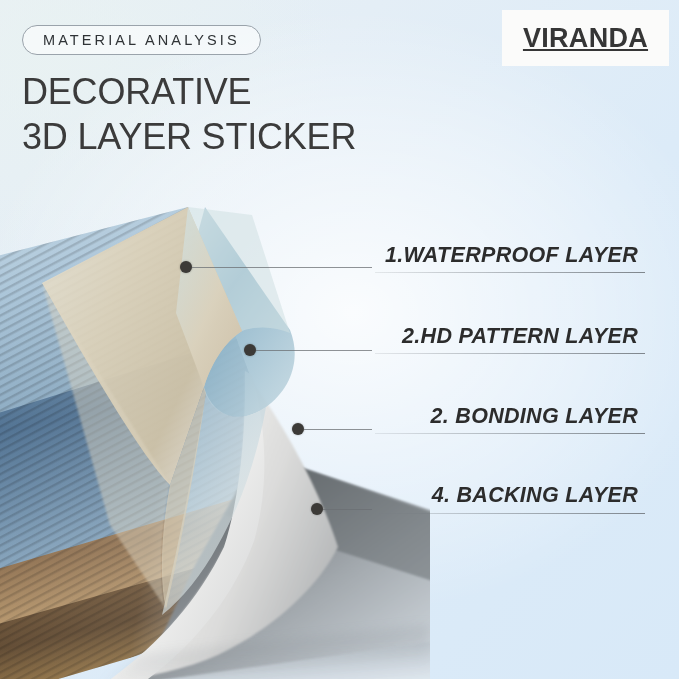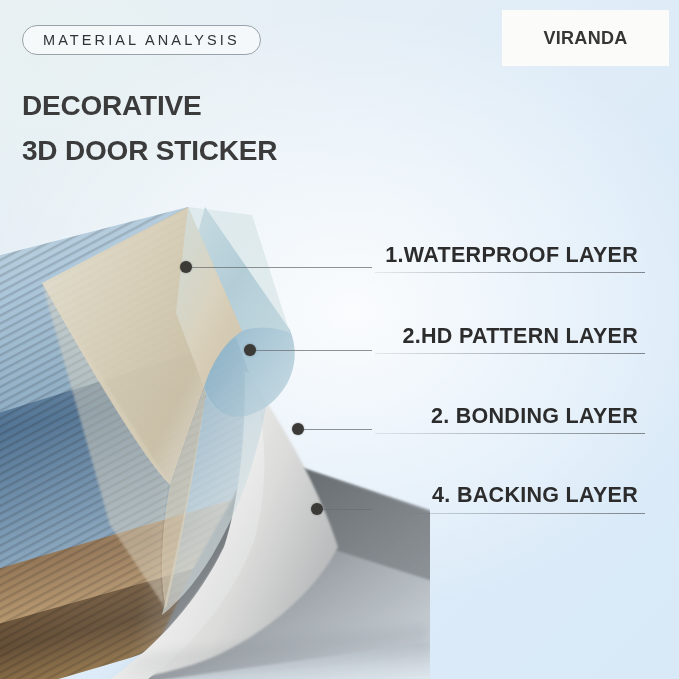--- a/index.html
+++ b/index.html
@@ -45,46 +45,47 @@
     font-size: 14.5px;
     letter-spacing: 3.1px;
     color: #2f3336;
     white-space: nowrap;
     font-weight: 400;
   }
 
   #title {
     position: absolute;
     left: 22px;
-    top: 83px;
+    top: 69px;
     color: #3b3b3b;
-    font-weight: bold;
-    font-size: 28px;
+    font-weight: normal;
+    font-size: 36px;
     line-height: 45px;
     letter-spacing: -0.2px;
     white-space: nowrap;
   }
   #title .l2 { display: block; }
 
   #logo-box {
     position: absolute;
     left: 502px;
     top: 10px;
     width: 167px;
     height: 56px;
     background: #fbfbfa;
     display: flex;
     align-items: center;
     justify-content: center;
   }
   #logo-box .txt {
-    font-size: 18px;
+    font-size: 27px;
     font-weight: bold;
     color: #363636;
     letter-spacing: 0.3px;
+    text-decoration: underline;
   }
 
   
   #art {
     position: absolute;
     left: -10px;
     top: 185px;
     width: 440px;
     height: 500px;
   }
@@ -108,20 +109,21 @@
   }
   .lbl {
     position: absolute;
     right: 41px;
     text-align: right;
     color: #2c2c2c;
     font-weight: bold;
     font-size: 21.5px;
     letter-spacing: 0.3px;
     white-space: nowrap;
+    font-style: italic;
   }
   .rule {
     position: absolute;
     right: 34px;
     height: 1px;
     background: linear-gradient(to right, rgba(120,126,132,0.15), rgba(110,116,122,0.85));
   }
 </style>
 </head>
 <body>
@@ -131,21 +133,21 @@
   <div id="bg-sheen"></div>
 
   <div id="header">
 
     <div id="badge">
       <span class="txt">MATERIAL ANALYSIS</span>
     </div>
 
     <div id="title">
       <span class="l1">DECORATIVE</span>
-      <span class="l2">3D DOOR STICKER</span>
+      <span class="l2">3D LAYER STICKER</span>
     </div>
 
     <div id="logo-box">
       <span class="txt">VIRANDA</span>
     </div>
 
   </div>
 
   <div id="art">
     <svg width="440" height="500" viewBox="0 0 440 500" xmlns="http://www.w3.org/2000/svg">

